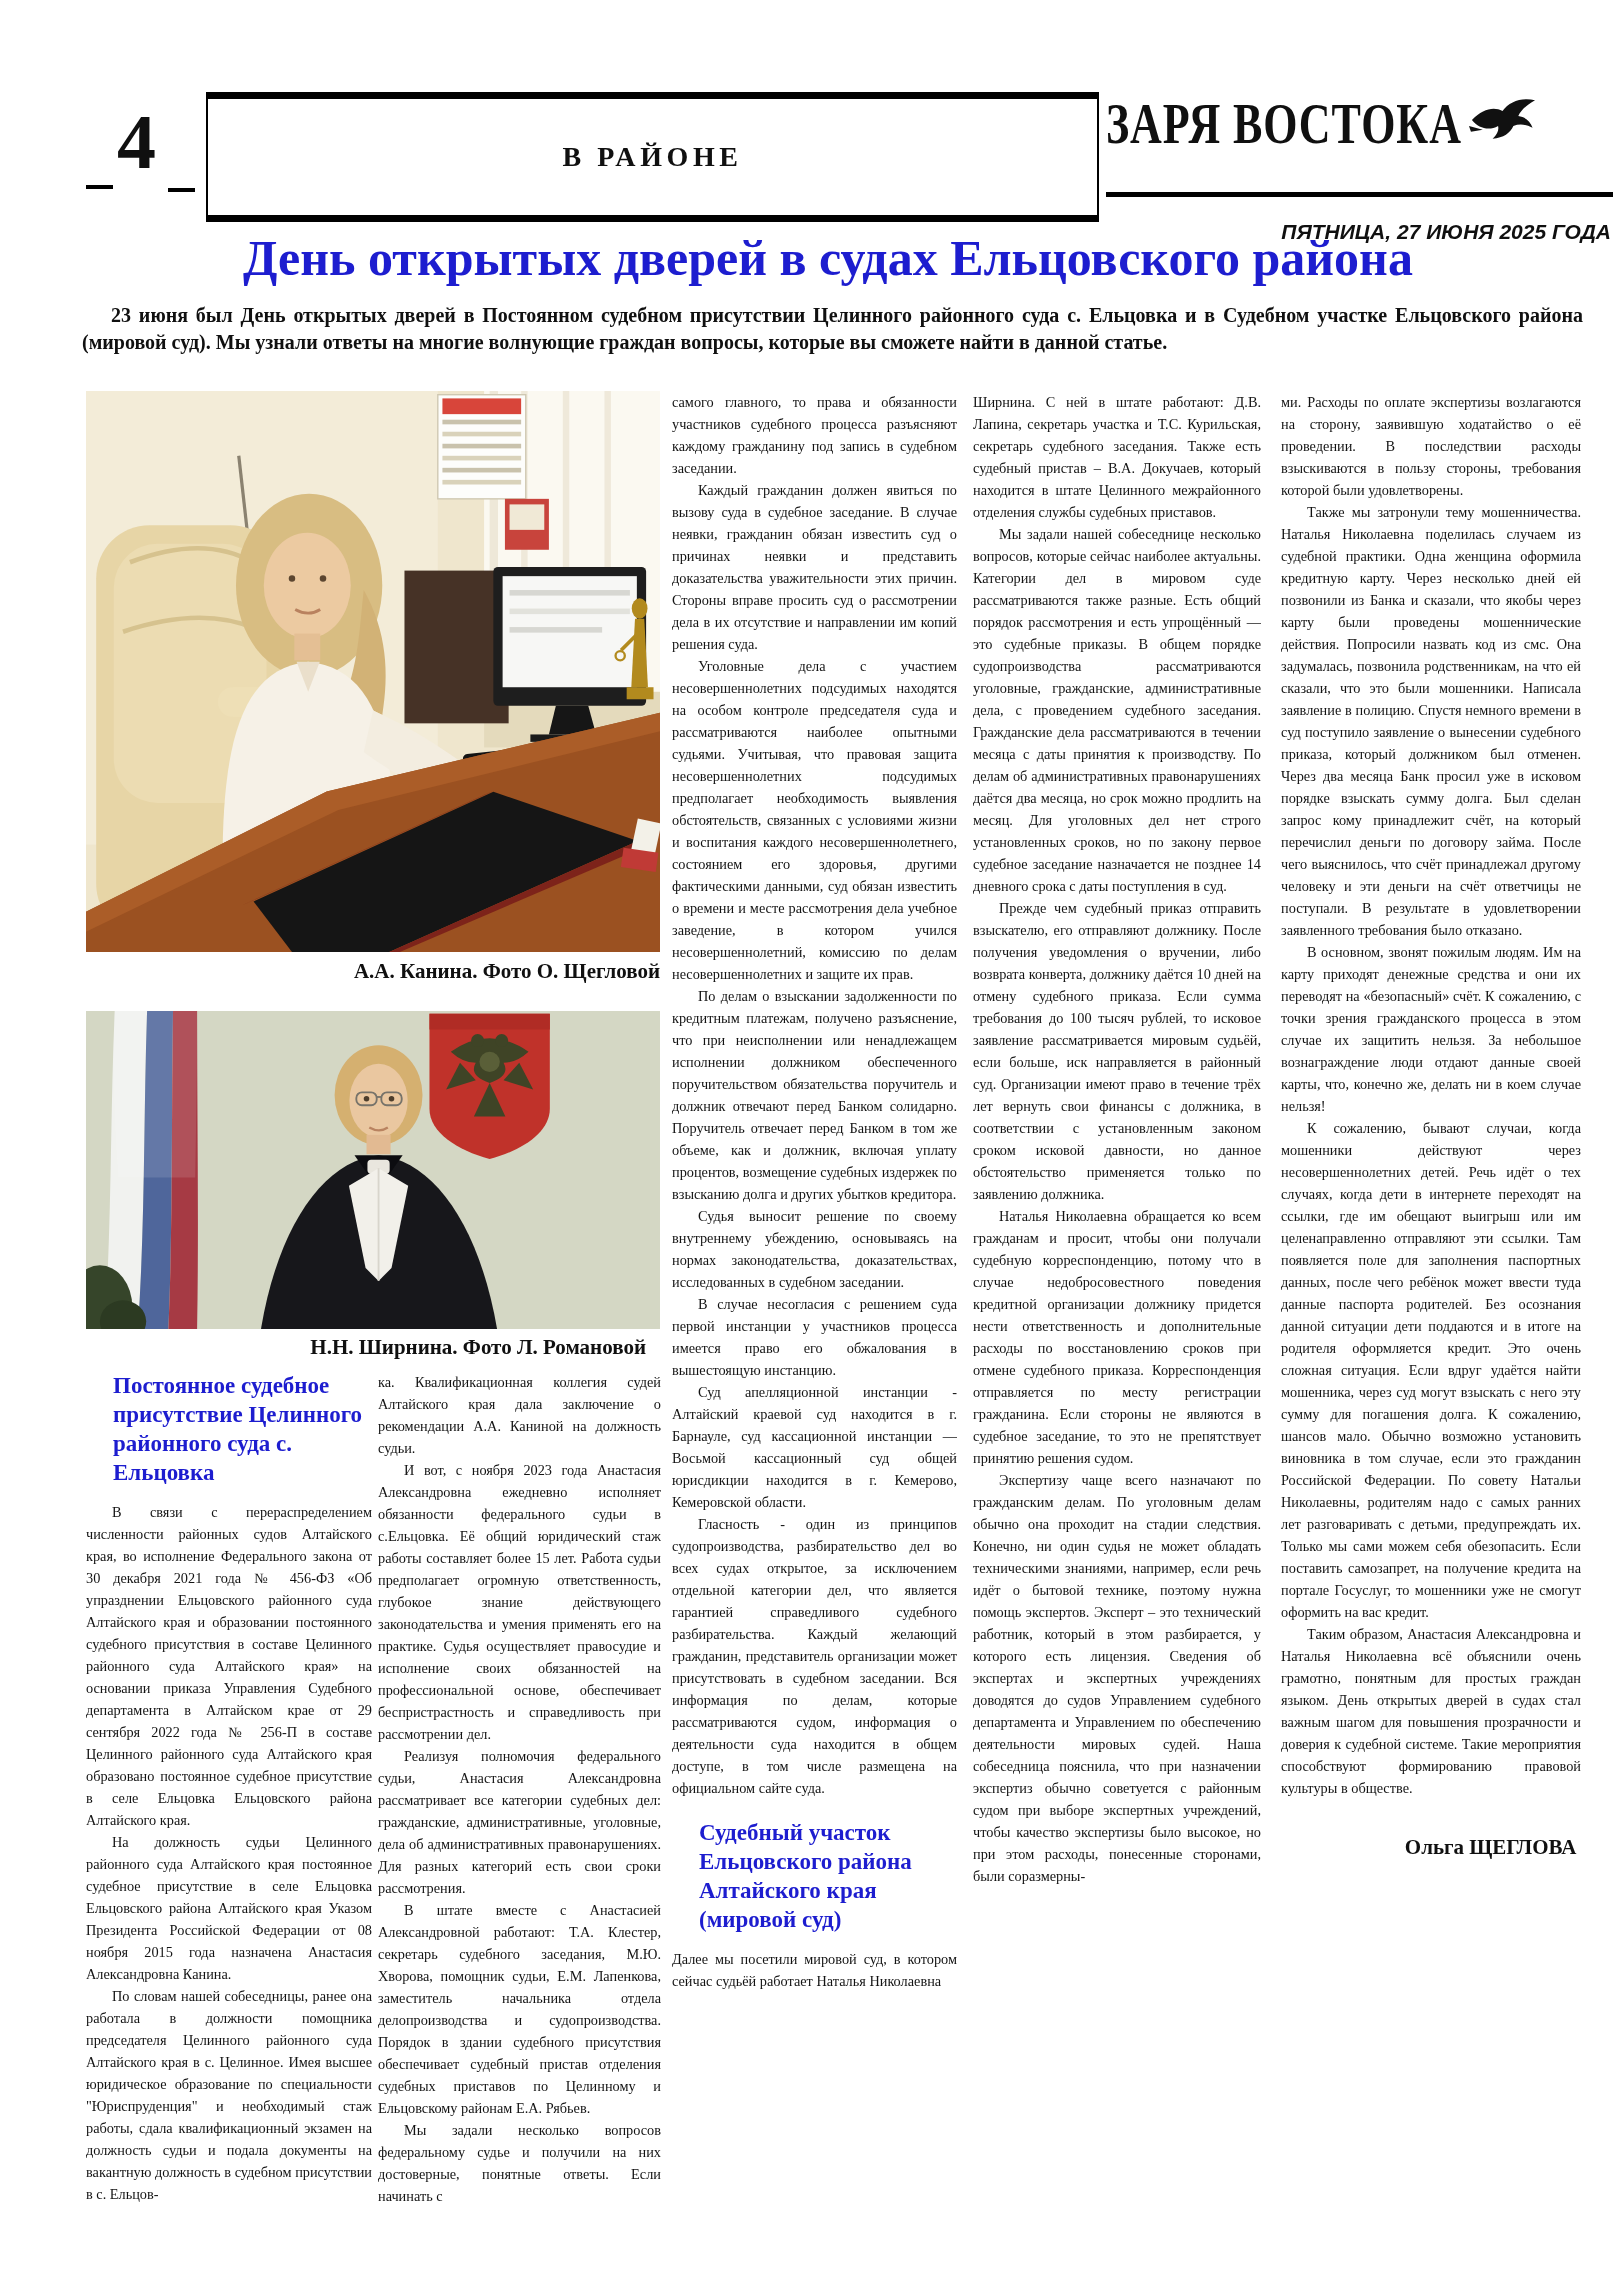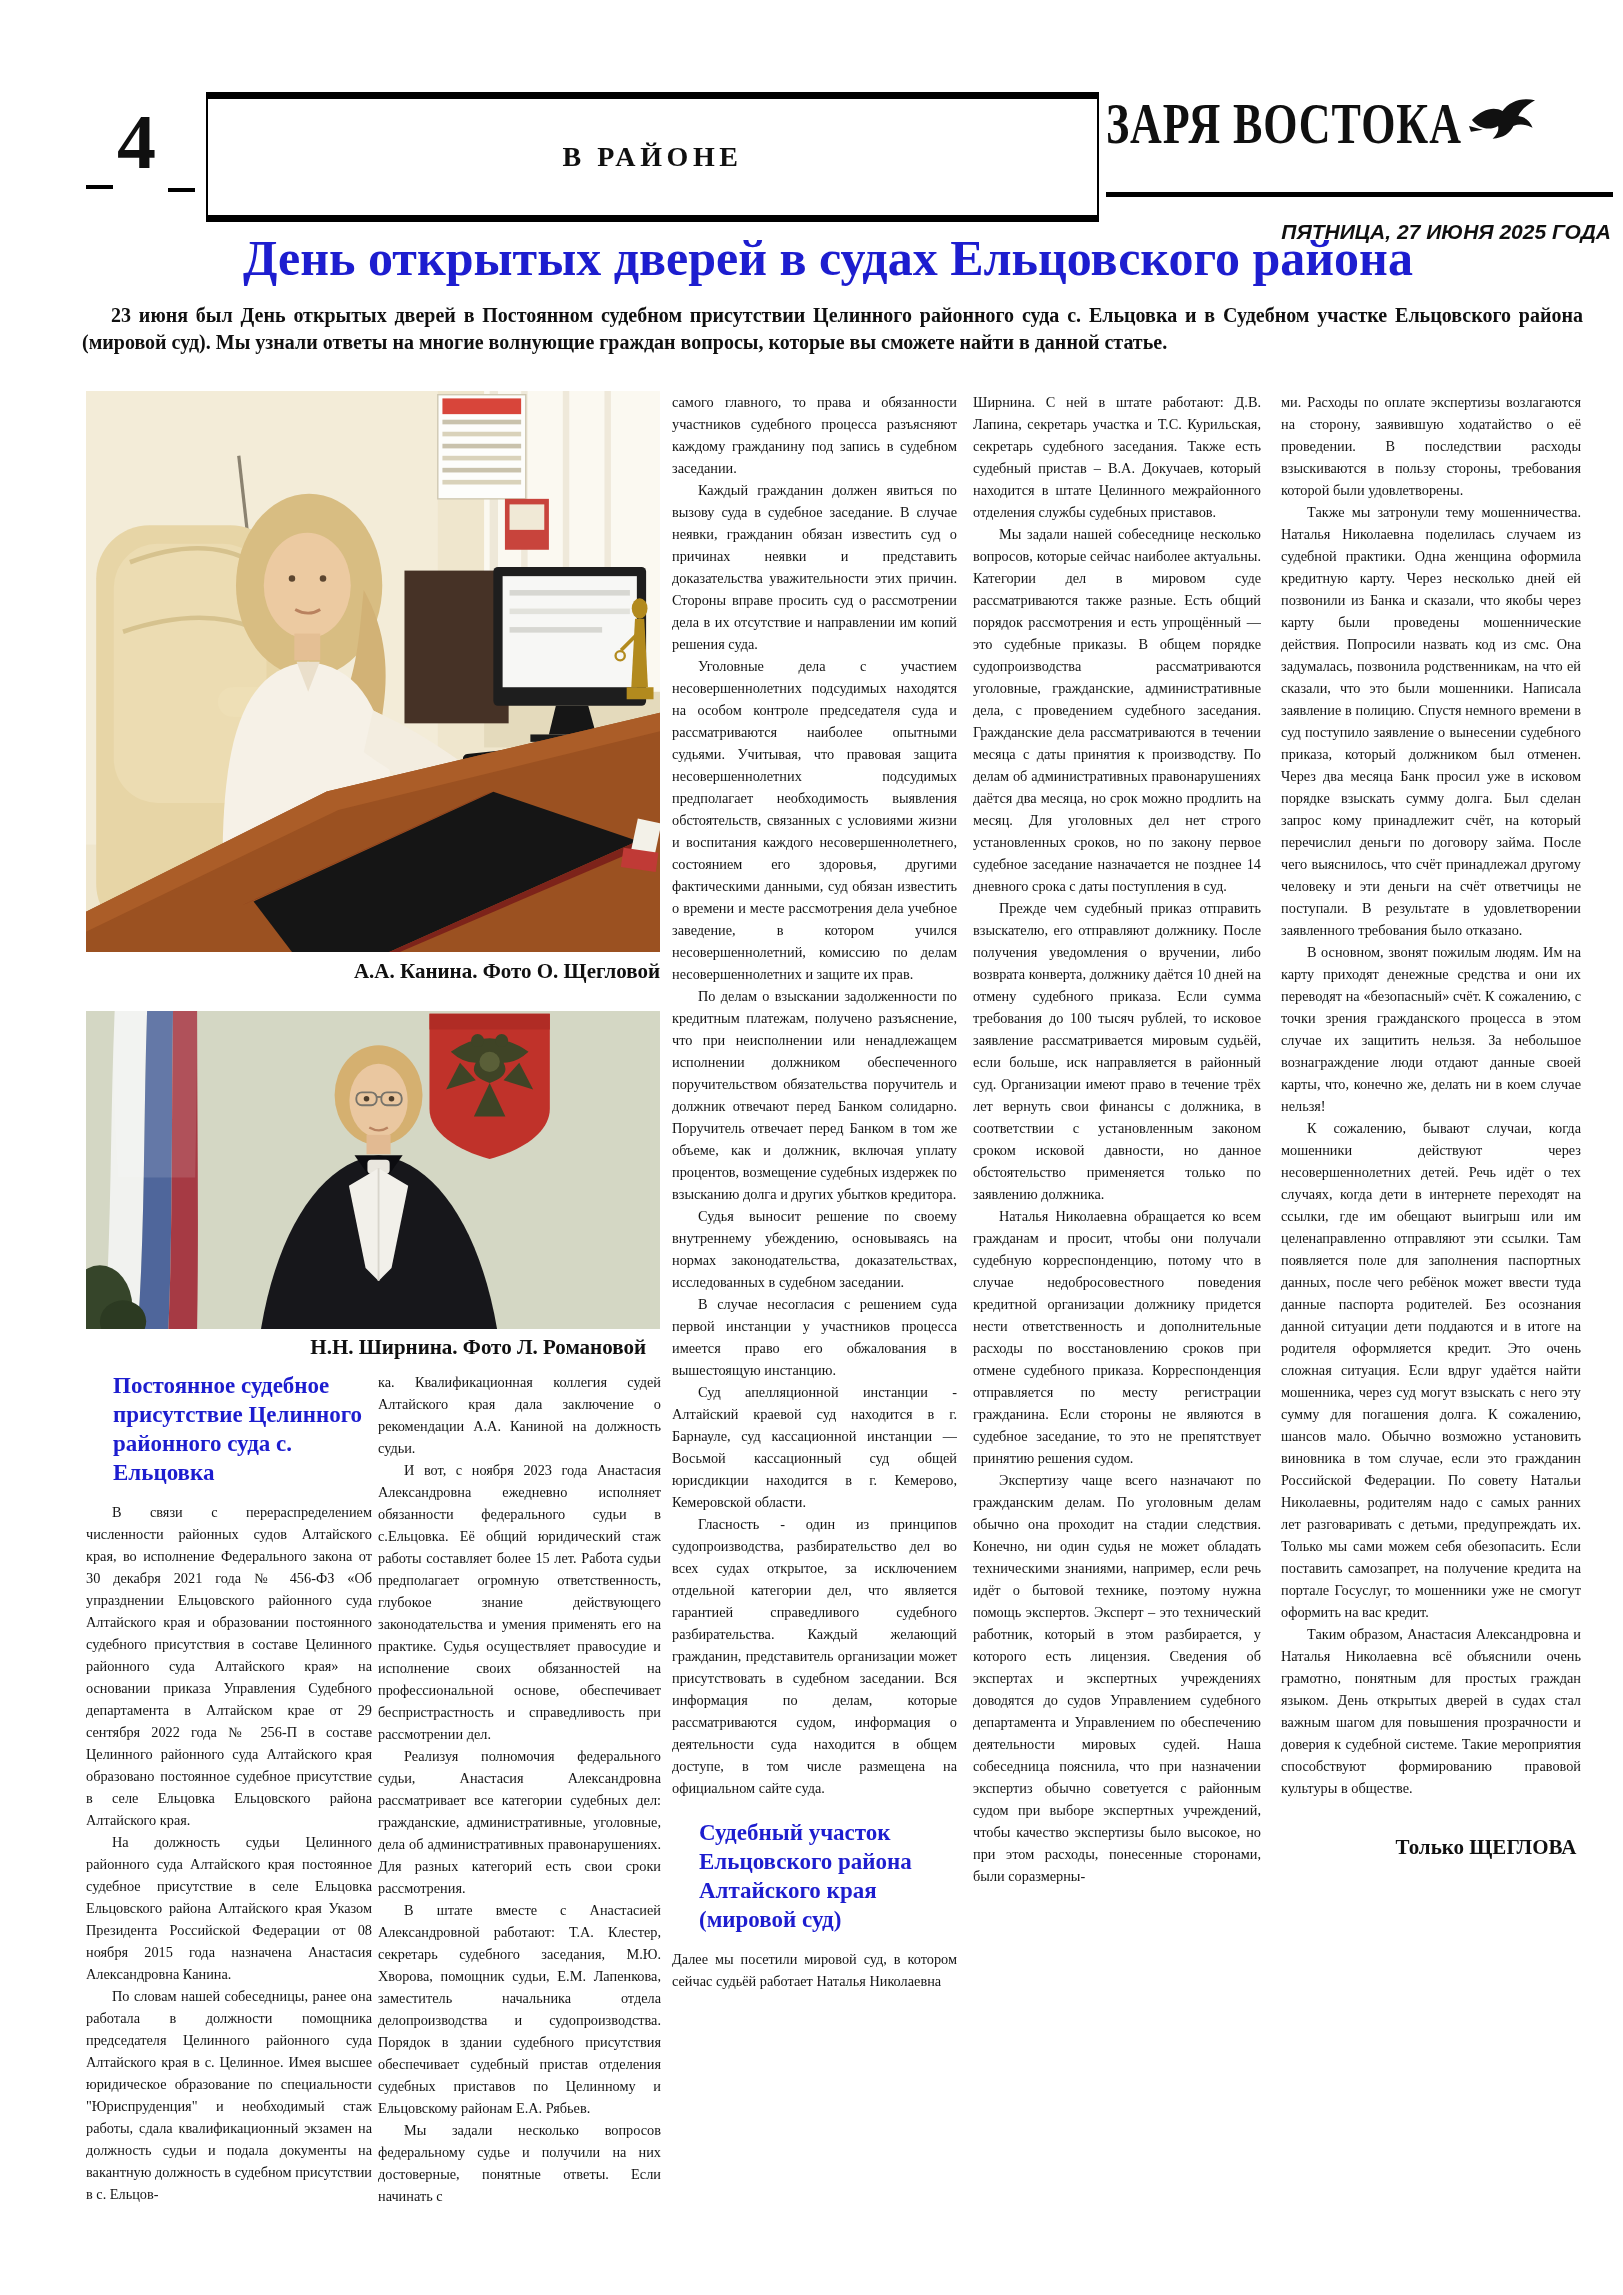--- a/index.html
+++ b/index.html
@@ -272,15 +272,15 @@
 </div>
 
 <div class="column cont" style="left:1281px;top:391px;width:300px;height:1901px;">
   <div class="paras">
       <p>ми. Расходы по оплате экспертизы возлагаются на сторону, заявившую ходатайство о её проведении. В последствии расходы взыскиваются в пользу стороны, требования которой были удовлетворены.</p>
       <p>Также мы затронули тему мошенничества. Наталья Николаевна поделилась случаем из судебной практики. Одна женщина оформила кредитную карту. Через несколько дней ей позвонили из Банка и сказали, что якобы через карту были проведены мошеннические действия. Попросили назвать код из смс. Она задумалась, позвонила родственникам, на что ей сказали, что это были мошенники. Написала заявление в полицию. Спустя немного времени в суд поступило заявление о вынесении судебного приказа, который должником был отменен. Через два месяца Банк просил уже в исковом порядке взыскать сумму долга. Был сделан запрос кому принадлежит счёт, на который перечислил деньги по договору займа. После чего выяснилось, что счёт принадлежал другому человеку и эти деньги на счёт ответчицы не поступали. В результате в удовлетворении заявленного требования было отказано.</p>
       <p>В основном, звонят пожилым людям. Им на карту приходят денежные средства и они их переводят на «безопасный» счёт. К сожалению, с точки зрения гражданского процесса в этом случае их защитить нельзя. За небольшое вознаграждение люди отдают данные своей карты, что, конечно же, делать ни в коем случае нельзя!</p>
       <p>К сожалению, бывают случаи, когда мошенники действуют через несовершеннолетних детей. Речь идёт о тех случаях, когда дети в интернете переходят на ссылки, где им обещают выигрыш или им целенаправленно отправляют эти ссылки. Там появляется поле для заполнения паспортных данных, после чего ребёнок может ввести туда данные паспорта родителей. Без осознания данной ситуации дети поддаются и в итоге на родителя оформляется кредит. Это очень сложная ситуация. Если вдруг удаётся найти мошенника, через суд могут взыскать с него эту сумму для погашения долга. К сожалению, шансов мало. Обычно возможно установить виновника в том случае, если это гражданин Российской Федерации. По совету Натальи Николаевны, родителям надо с самых ранних лет разговаривать с детьми, предупреждать их. Только мы сами можем себя обезопасить. Если поставить самозапрет, на получение кредита на портале Госуслуг, то мошенники уже не смогут оформить на вас кредит.</p>
       <p>Таким образом, Анастасия Александровна и Наталья Николаевна всё объяснили очень грамотно, понятным для простых граждан языком. День открытых дверей в судах стал важным шагом для повышения прозрачности и доверия к судебной системе. Такие мероприятия способствуют формированию правовой культуры в обществе.</p>
     </div>
-  <div id="article-author">Только ЩЕГЛОВА</div>
+  <div id="article-author">Ольга ЩЕГЛОВА</div>
 </div>
 
 
 </body></html>

